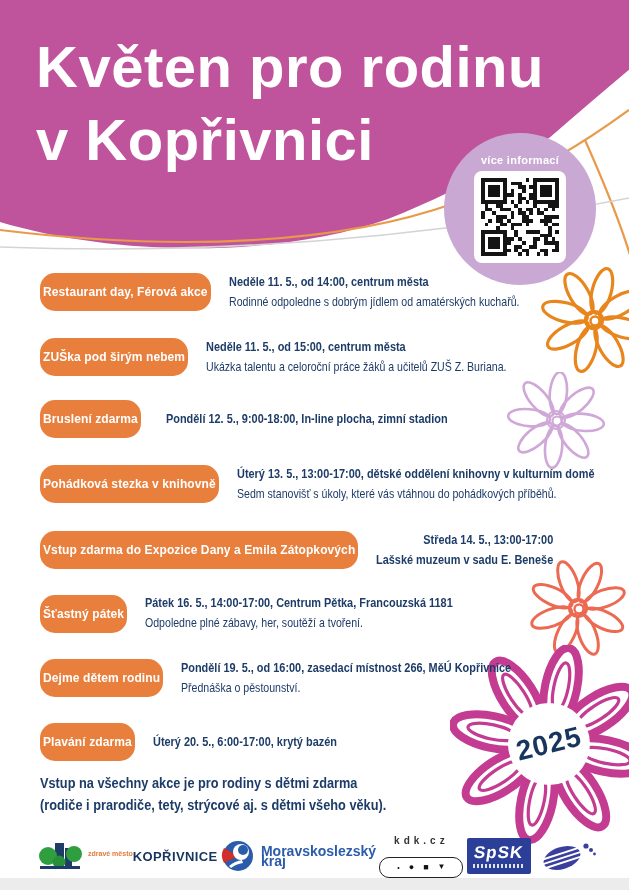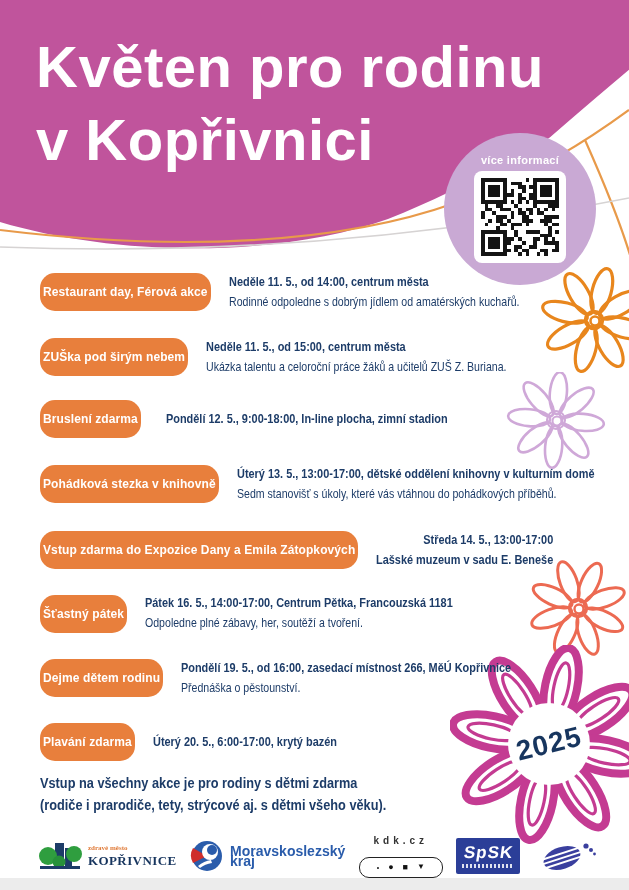--- a/index.html
+++ b/index.html
@@ -26,21 +26,21 @@
          box-sizing:border-box;letter-spacing:.1px;}
   .etext{transform:scaleX(.84);transform-origin:left center;color:#1d3c68;white-space:nowrap;}
   .b{font-weight:700;font-size:13px;line-height:20px;}
   .d{font-weight:400;font-size:12.6px;line-height:20px;}
   
   .note{position:absolute;left:40px;top:772px;color:#1d3c68;font-weight:700;font-size:15px;
         line-height:22px;transform:scaleX(.85);transform-origin:left top;white-space:nowrap;}
   .logos{position:absolute;left:38px;top:832px;width:560px;height:48px;display:flex;
          align-items:center;justify-content:space-between;}
   .logo{display:flex;align-items:center;gap:6px;}
-  .kop-txt{display:flex;flex-direction:column;line-height:1;font-family:Liberation Serif, serif;}
+  .kop-txt{display:flex;line-height:1;}
   .kop-small{color:#e07b39;font-size:7px;font-weight:700;margin-bottom:2px;}
   .kop-name{color:#17355e;font-size:13px;font-weight:800;letter-spacing:.4px;}
   .kraj-txt{color:#2a5cab;font-size:14px;font-weight:700;line-height:10px;}
   .kdk{display:flex;flex-direction:column;align-items:center;gap:11px;}
   .kdk-label{color:#333;font-weight:700;font-size:10px;letter-spacing:4px;}
   .kdk-box{width:84px;height:21px;border:1.6px solid #222;border-radius:10px;display:flex;
            align-items:center;justify-content:center;gap:9px;color:#111;box-sizing:border-box;}
   .kdk-box span{font-size:9px;line-height:1;}
   .knih{position:relative;width:104px;height:30px;}
   .knih-bar{position:absolute;left:0;top:6px;width:104px;height:4px;background:#55b56b;}

